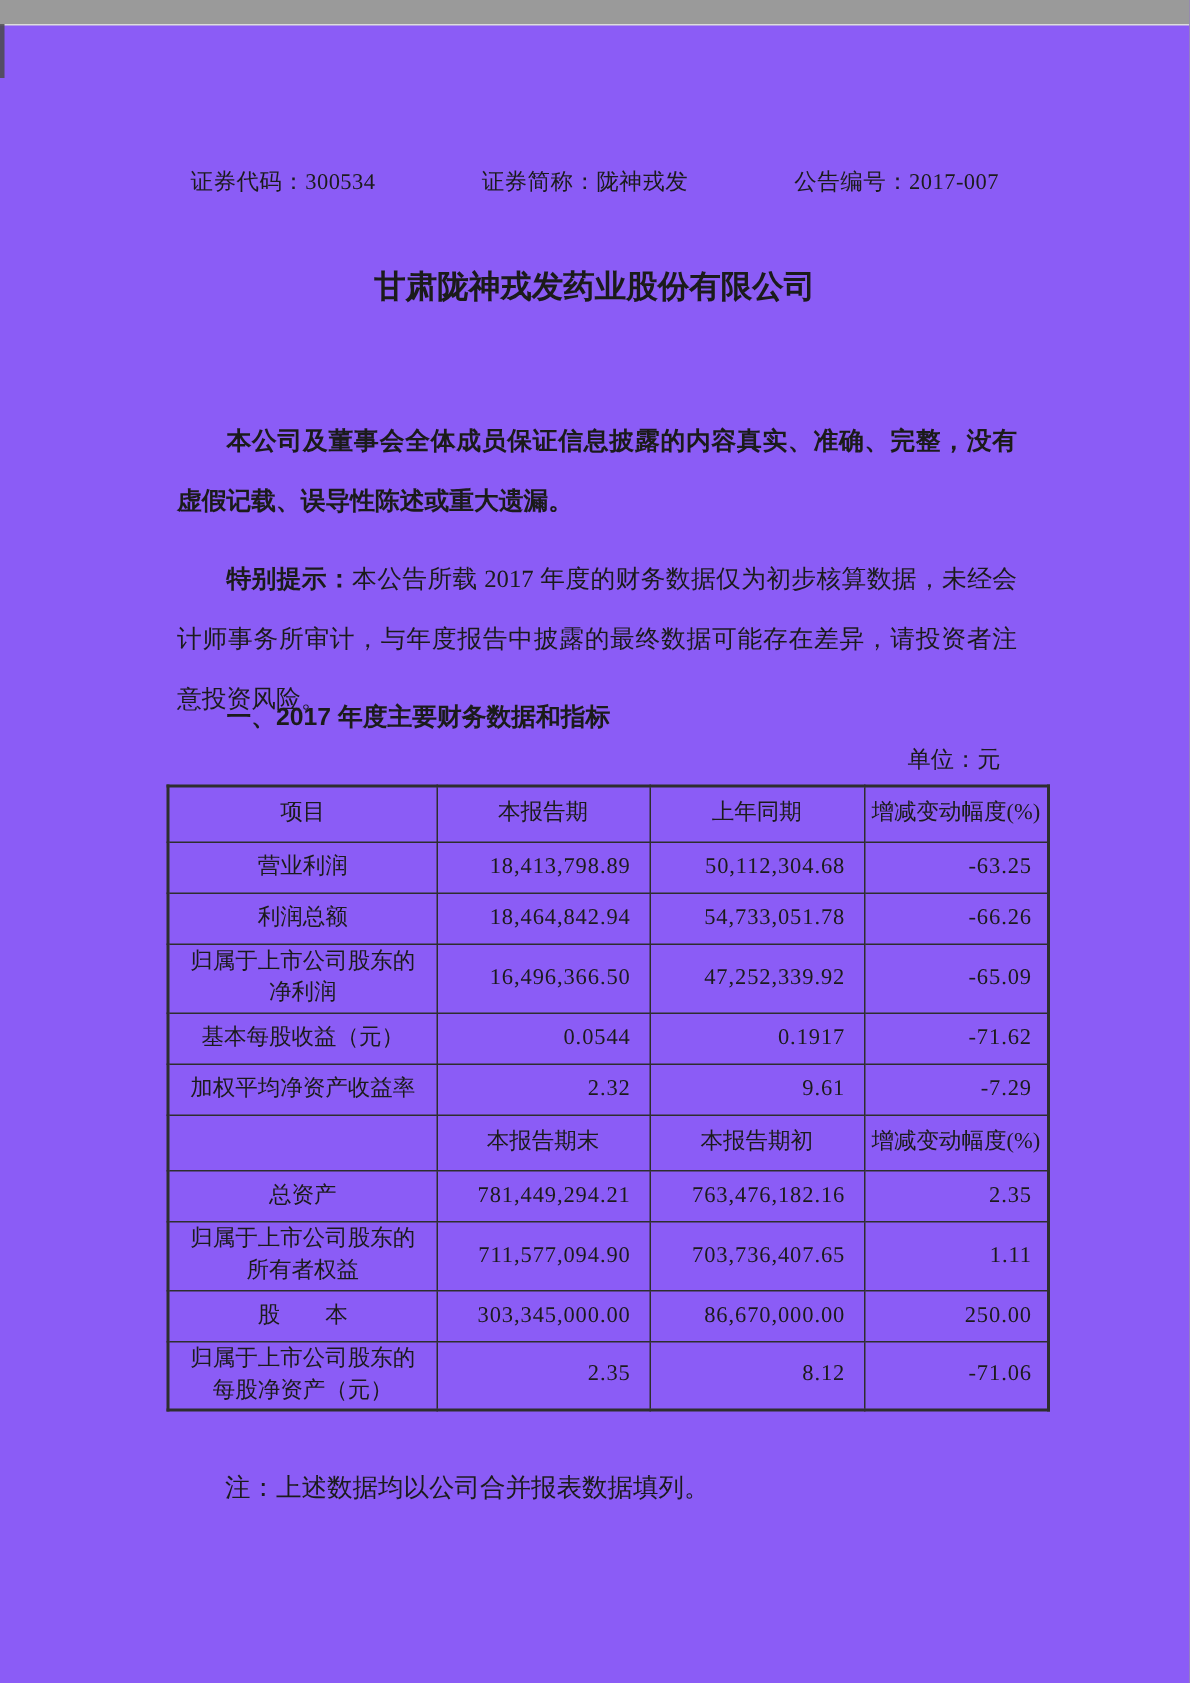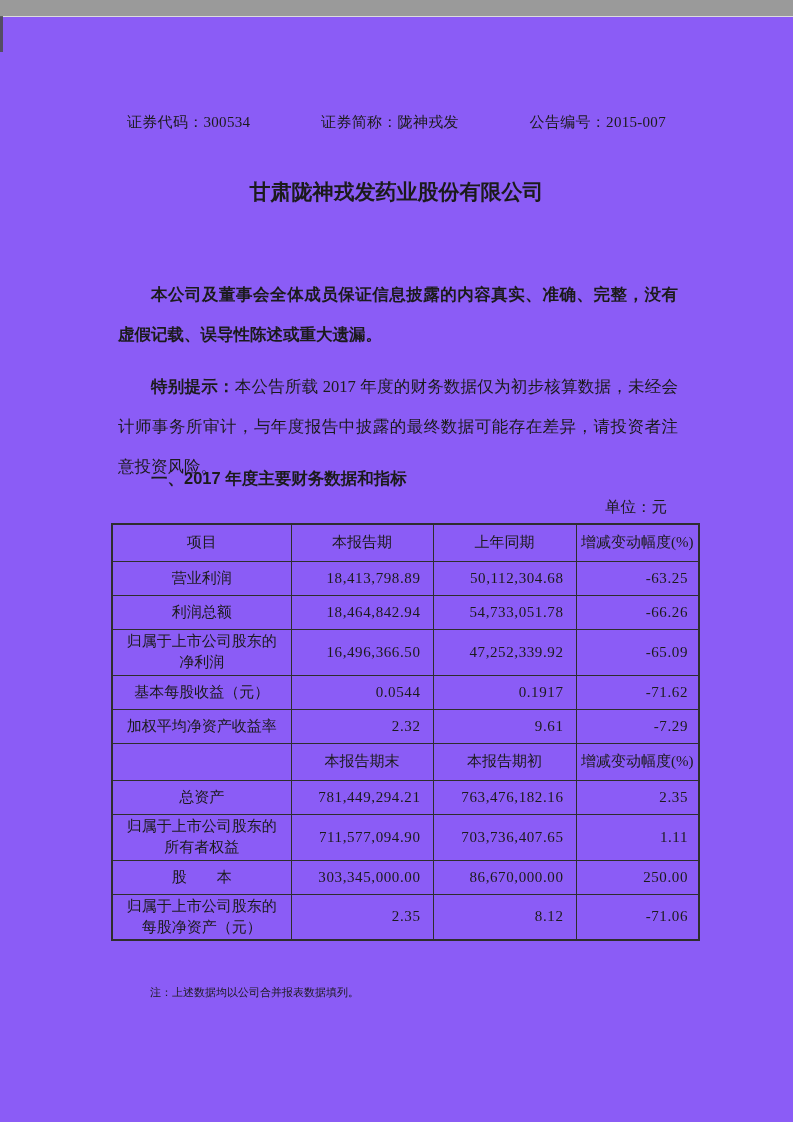--- a/index.html
+++ b/index.html
@@ -57,34 +57,34 @@
   .col-change { width:123px; }
   .rh-h { height:37px; }
   .rh-s { height:34px; }
   .rh-d { height:46px; }
   .c-center { text-align:center; white-space:pre-line; line-height:21px; }
   .c-num { text-align:right; padding-right:12px !important; letter-spacing:.6px; }
   .c-pct { text-align:right; padding-right:10px !important; letter-spacing:.6px; }
 
   .note-line {
     position:absolute; left:150px; top:966px;
-    font-size:11px; line-height:20px;text-align:center;
+    font-size:17px; line-height:20px;text-align:center;
   }
 </style>
 </head>
 <body>
 
 <div class="page">
   <div class="scan-topline"></div>
   <div class="scan-mark"></div>
 
   <div class="doc-header">
     <span>证券代码：300534</span>
     <span>证券简称：陇神戎发</span>
-    <span>公告编号：2015-007</span>
+    <span>公告编号：2017-007</span>
   </div>
 
   <div class="doc-title hei">甘肃陇神戎发药业股份有限公司</div>
 
   <div class="para para-statement indent hei">本公司及董事会全体成员保证信息披露的内容真实、准确、完整，没有虚假记载、误导性陈述或重大遗漏。</div>
 
   <div class="para para-notice indent"><span class="notice-label">特别提示：</span><span>本公告所载 2017 年度的财务数据仅为初步核算数据，未经会计师事务所审计，与年度报告中披露的最终数据可能存在差异，请投资者注意投资风险。</span></div>
 
   <div class="section-heading hei">一、2017 年度主要财务数据和指标</div>
   <div class="unit-line">单位：元</div>

